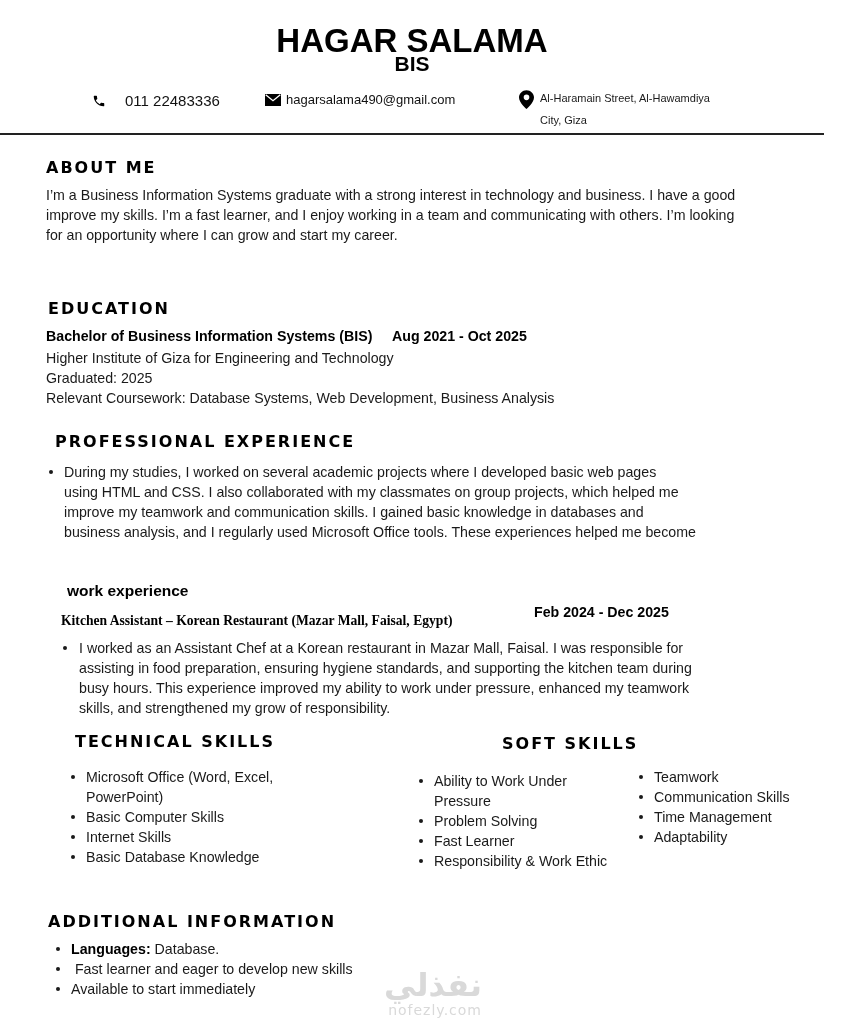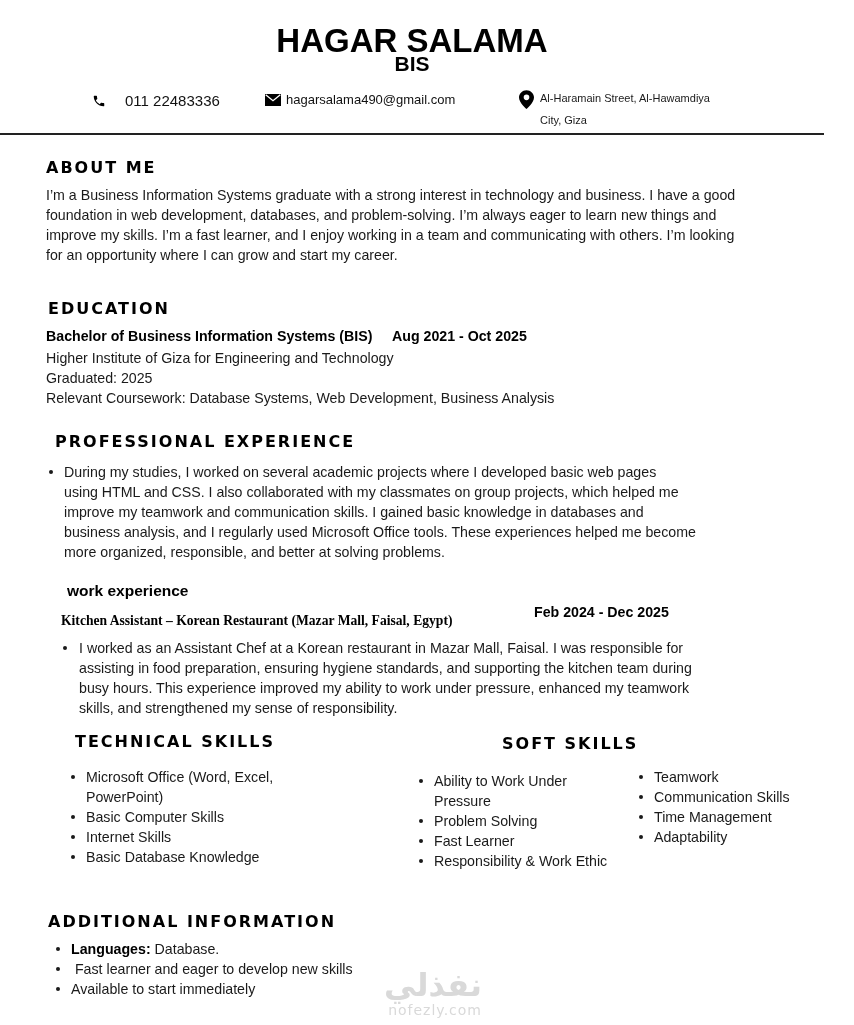--- a/index.html
+++ b/index.html
@@ -74,54 +74,52 @@
   <path fill="#000" d="M12 0C5.4 0 0 5.2 0 11.6 0 20 12 30 12 30s12-10 12-18.4C24 5.2 18.6 0 12 0zm0 16a4.5 4.5 0 1 1 0-9 4.5 4.5 0 0 1 0 9z"></path>
 </svg>
 <div class="abs loc-line1">Al-Haramain Street, Al-Hawamdiya</div>
 <div class="abs loc-line2">City, Giza</div>
 
 <div class="abs divider"></div>
 
 <div class="abs heading" style="left:46px; top:158px;">ABOUT ME</div>
 <div class="abs para" style="left:46px; top:185px; width:720px;">
   <div>I’m a Business Information Systems graduate with a strong interest in technology and business. I have a good</div>
-  <div>foundation in web development, databases, and problem-solving. I’m always eager to learn new things and</div>
   <div>improve my skills. I’m a fast learner, and I enjoy working in a team and communicating with others. I’m looking</div>
   <div>for an opportunity where I can grow and start my career.</div>
 </div>
 
 <div class="abs heading" style="left:48px; top:299px;">EDUCATION</div>
 <div class="abs para bold" style="left:46px; top:326px;">Bachelor of Business Information Systems (BIS)</div>
 <div class="abs para bold" style="left:392px; top:326px;">Aug 2021 - Oct 2025</div>
 <div class="abs para" style="left:46px; top:348px;">Higher Institute of Giza for Engineering and Technology</div>
 <div class="abs para" style="left:46px; top:368px;">Graduated: 2025</div>
 <div class="abs para" style="left:46px; top:388px;">Relevant Coursework: Database Systems, Web Development, Business Analysis</div>
 
 <div class="abs heading" style="left:55px; top:432px;">PROFESSIONAL EXPERIENCE</div>
 <div class="abs" style="left:46px; top:462px; width:700px;">
   <span class="abs" style="left:3px; top:8px; width:4px; height:4px; border-radius:50%; background:#1a1a1a;"></span>
   <div class="para" style="padding-left:18px;">
     <div>During my studies, I worked on several academic projects where I developed basic web pages</div>
     <div>using HTML and CSS. I also collaborated with my classmates on group projects, which helped me</div>
     <div>improve my teamwork and communication skills. I gained basic knowledge in databases and</div>
     <div>business analysis, and I regularly used Microsoft Office tools. These experiences helped me become</div>
-    <div>more organized, responsible, and better at solving problems.</div>
   </div>
 </div>
 
 <div class="abs" style="left:67px; top:582px; font-size:15.5px; font-weight:700; color:#000;">work experience</div>
 <div class="abs para bold" style="left:61px; top:611px; font-size:13.6px;font-family:Liberation Serif, serif;">Kitchen Assistant – Korean Restaurant (Mazar Mall, Faisal, Egypt)</div>
 <div class="abs para bold" style="left:534px; top:602px;">Feb 2024 - Dec 2025</div>
 <div class="abs" style="left:60px; top:638px; width:680px;">
   <span class="abs" style="left:3px; top:8px; width:4px; height:4px; border-radius:50%; background:#1a1a1a;"></span>
   <div class="para" style="padding-left:19px;">
     <div>I worked as an Assistant Chef at a Korean restaurant in Mazar Mall, Faisal. I was responsible for</div>
     <div>assisting in food preparation, ensuring hygiene standards, and supporting the kitchen team during</div>
     <div>busy hours. This experience improved my ability to work under pressure, enhanced my teamwork</div>
-    <div>skills, and strengthened my sense of responsibility.</div>
+    <div>skills, and strengthened my grow of responsibility.</div>
   </div>
 </div>
 
 <div class="abs heading" style="left:75px; top:732px;">TECHNICAL SKILLS</div>
 <ul class="abs bullets skills" style="left:70px; top:767px; width:230px;">
   <li>Microsoft Office (Word, Excel, PowerPoint)</li>
   <li>Basic Computer Skills</li>
   <li>Internet Skills</li>
   <li>Basic Database Knowledge</li>
 </ul>

